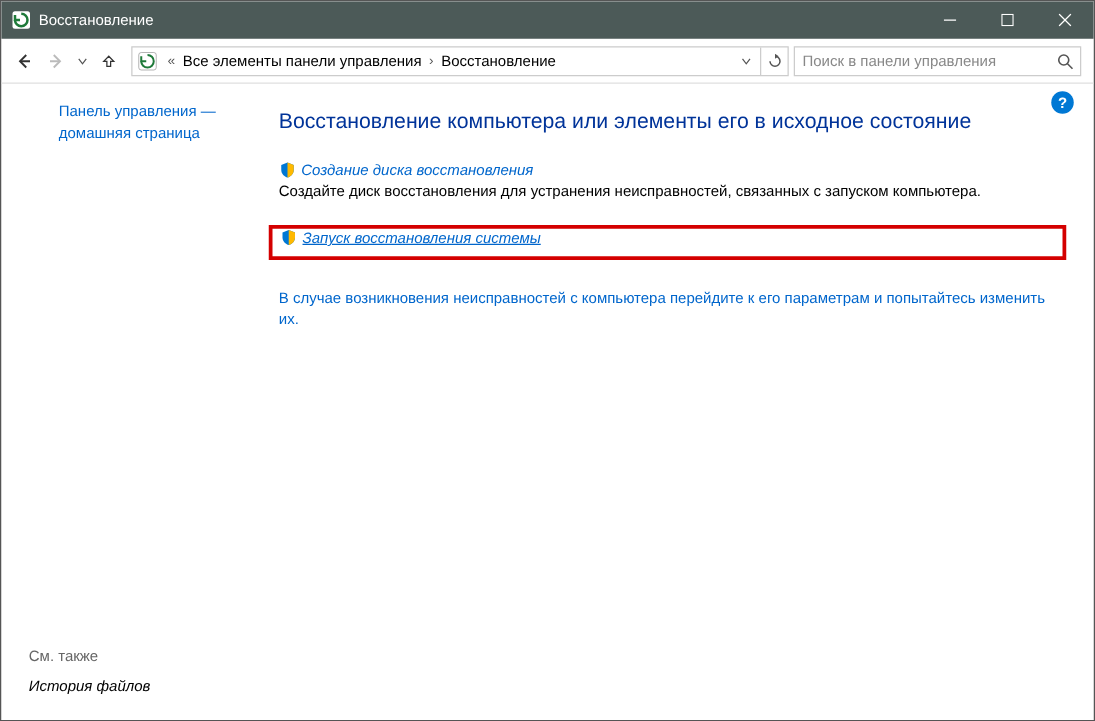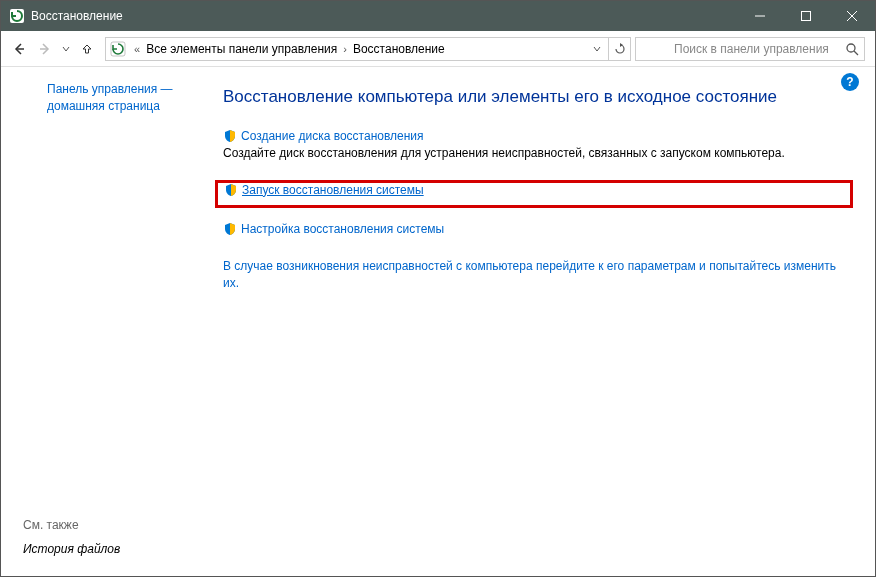--- a/index.html
+++ b/index.html
@@ -20,39 +20,39 @@
 
     .address-bar { flex: 1; height: 24px; border: 1px solid #ccc; display: flex; align-items: center; margin: 0 4px 0 6px; background: #fff; }
     .address-icon { width: 20px; display: flex; align-items: center; justify-content: center; margin-left: 2px; }
     .breadcrumb { display: flex; align-items: center; font-size: 12px; color: #000; flex: 1; padding-left: 2px; overflow: hidden; white-space: nowrap; }
     .crumb { padding: 0 2px; cursor: pointer; }
     .crumb-sep { padding: 0 4px; color: #555; font-size: 11px; cursor: pointer; }
     .addr-tail { display: flex; align-items: center; }
     .addr-btn { width: 22px; height: 22px; display: flex; align-items: center; justify-content: center; color: #555; cursor: pointer; }
     .addr-btn.refresh { border-left: 1px solid #ccc; }
 
-    .search-bar { width: 230px; height: 24px; border: 1px solid #ccc; display: flex; align-items: center; margin-right: 4px; padding-left: 32px; }
+    .search-bar { width: 230px; height: 24px; border: 1px solid #ccc; display: flex; align-items: center; margin-right: 4px; }
     .search-bar input { border: none; outline: none; flex: 1; font-size: 12px; padding: 0 6px; color: #333; background: transparent; }
     .search-bar input::placeholder { color: #888; }
     .search-btn { width: 24px; height: 100%; display: flex; align-items: center; justify-content: center; color: #555; cursor: pointer; }
 
     .body-row { display: flex; height: calc(100% - 66px); position: relative; }
     .sidebar { width: 210px; padding: 14px 6px 14px 22px; font-size: 12px; display: flex; flex-direction: column; }
     .sidebar-link { color: #0066cc; cursor: pointer; line-height: 1.45; margin-left: 24px; }
     .sidebar-spacer { flex: 1; }
     .sidebar-footer { color: #666; margin-bottom: 10px; }
     .sidebar-footer2 { color: #000; cursor: pointer; margin-bottom: 6px; font-style: italic; }
 
     .content { flex: 1; padding: 20px 30px 0 12px; font-size: 12px; position: relative; }
     .help-icon { position: absolute; top: 6px; right: 16px; width: 18px; height: 18px; border-radius: 50%; background: #0078d4; color: #fff; font-size: 12px; font-weight: bold; display: flex; align-items: center; justify-content: center; cursor: pointer; }
     .heading { color: #003399; font-size: 17px; font-weight: 400; margin-bottom: 22px; }
     .item { margin-bottom: 18px; }
     .item-head { display: flex; align-items: center; gap: 4px; }
     .shield-icon { width: 14px; height: 14px; display: inline-flex; }
-    .item-link { color: #0066cc; cursor: pointer; }
+    .item-link { color: #0066cc; cursor: pointer; font-style: italic; }
     .item-link.underlined { text-decoration: underline; }
     .item-desc { color: #000; margin-top: 2px; line-height: 1.4; }
     .highlight-box { border: 3px solid #d40000; padding: 0 8px 8px 6px; margin: 0 -8px 14px -8px; }
     .footer-text { color: #0066cc; cursor: pointer; line-height: 1.45; margin-top: 22px; }
   </style>
 </head>
 <body>
 
 <div class="titlebar">
   <span class="app-icon">
@@ -181,26 +181,17 @@
           <svg width="14" height="14" viewBox="0 0 14 14">
               <path d="M7 1 L12 3 L12 7 C12 10 9.5 12.5 7 13 C4.5 12.5 2 10 2 7 L2 3 Z" fill="#0078d4"></path>
               <path d="M7 1 L7 13 C9.5 12.5 12 10 12 7 L12 3 Z" fill="#ffb900"></path>
             </svg>
         </span>
         <span class="item-link underlined">Запуск восстановления системы</span>
       </div>
     </div>
 
     <div class="item">
-      <div class="item-head">
-        <span class="shield-icon">
-          <svg width="14" height="14" viewBox="0 0 14 14">
-              <path d="M7 1 L12 3 L12 7 C12 10 9.5 12.5 7 13 C4.5 12.5 2 10 2 7 L2 3 Z" fill="#0078d4"></path>
-              <path d="M7 1 L7 13 C9.5 12.5 12 10 12 7 L12 3 Z" fill="#ffb900"></path>
-            </svg>
-        </span>
-        <span class="item-link">Настройка восстановления системы</span>
-      </div>
     </div>
 
     <div class="footer-text">В случае возникновения неисправностей с компьютера перейдите к его параметрам и попытайтесь изменить их.</div>
   </div>
 </div>
 
 </body></html>

